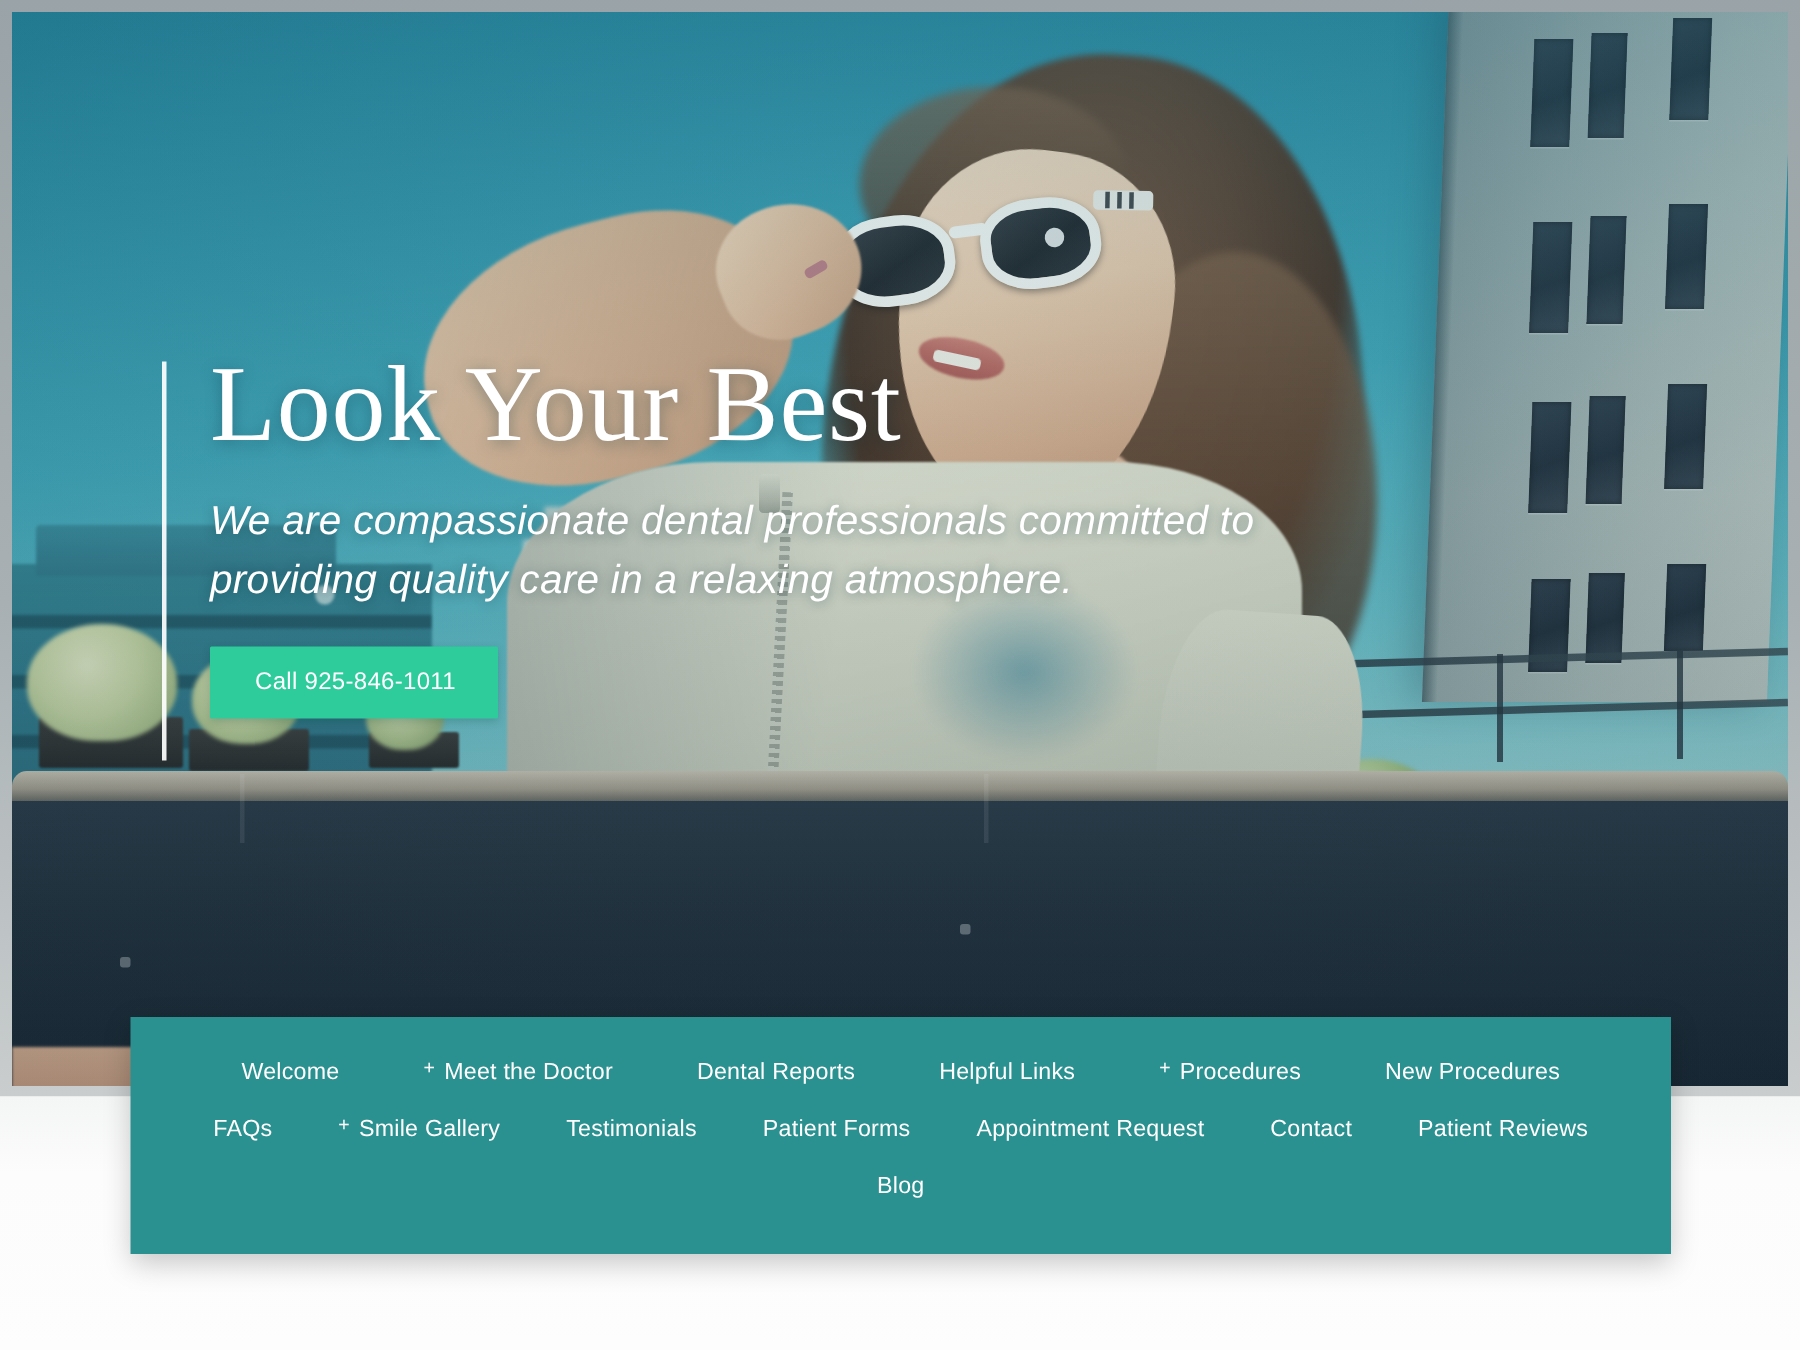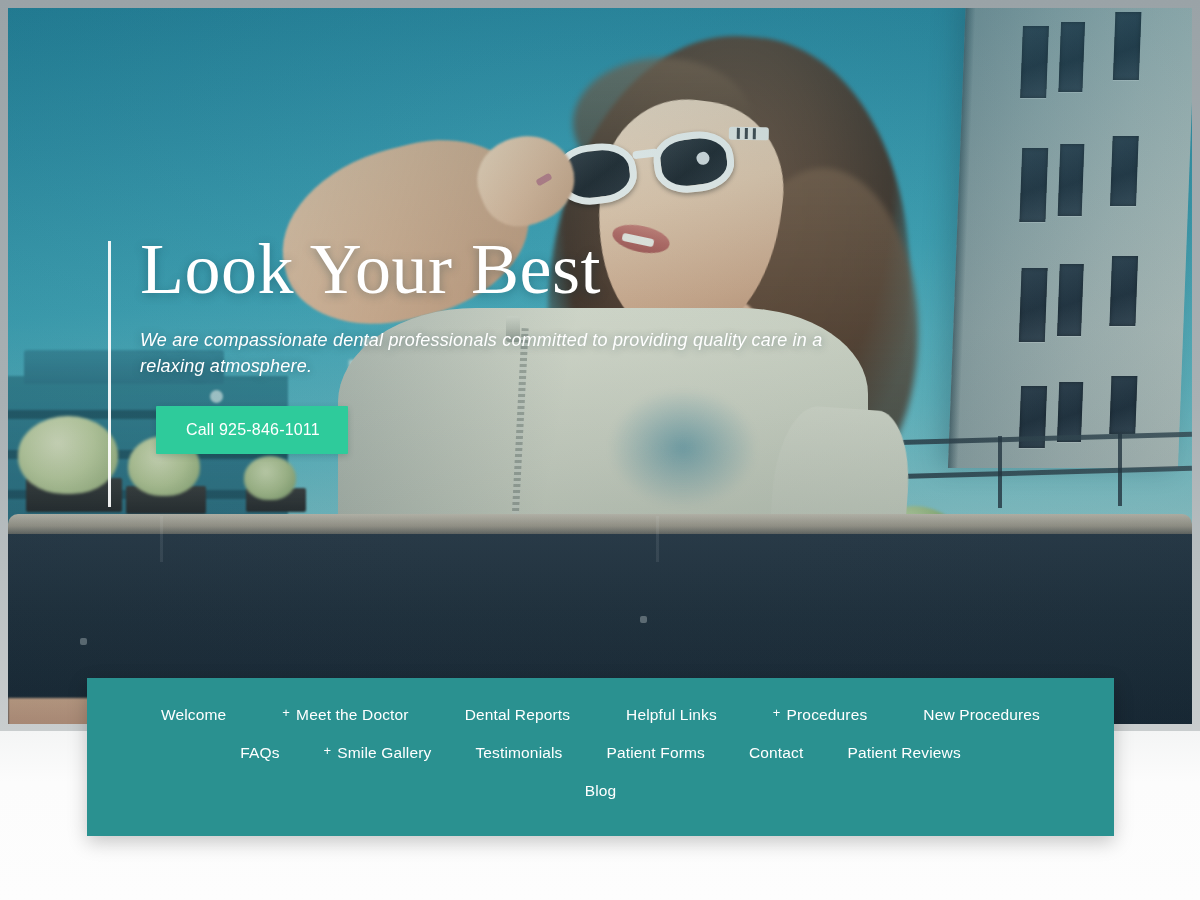--- a/index.html
+++ b/index.html
@@ -500,29 +500,29 @@
     font-weight: 400;
     color: #ffffff;
     letter-spacing: .5px;
     text-shadow: 0 2px 10px rgba(10,50,60,.35);
   }
   .hero-sub {
     margin: 22px 0 0 0;
     padding-left: 32px;
     font-family: "Liberation Sans", sans-serif;
     font-style: italic;
-    font-size: 18px;
+    font-size: 27px;
     line-height: 1.42;
     font-weight: 300;
     color: #ffffff;
     letter-spacing: .2px;
     text-shadow: 0 1px 8px rgba(10,50,60,.40);
     max-width: 700px;
   }
-  .cta-wrap { padding-left: 48px; margin-top: 26px; }
+  .cta-wrap { padding-left: 32px; margin-top: 26px; }
   .cta-button {
     display: inline-block;
     background: #2ecb9b;
     color: #ffffff;
     font-size: 16px;
     font-weight: 400;
     padding: 15px 28px 15px 30px;
     border: none;
     border-radius: 1px;
     text-decoration: none;
@@ -749,20 +749,23 @@
           <span class="plus">+</span>
           <span>Smile Gallery</span>
         </a>
         <a class="nav-item" href="#">
           <span>Testimonials</span>
         </a>
         <a class="nav-item" href="#">
           <span>Patient Forms</span>
         </a>
         <a class="nav-item" href="#">
+          <span>Appointment Request</span>
+        </a>
+        <a class="nav-item" href="#">
           <span>Contact</span>
         </a>
         <a class="nav-item" href="#">
           <span>Patient Reviews</span>
         </a>
       </div>
     <div class="nav-row r3">
         <a class="nav-item" href="#">
           <span>Blog</span>
         </a>

